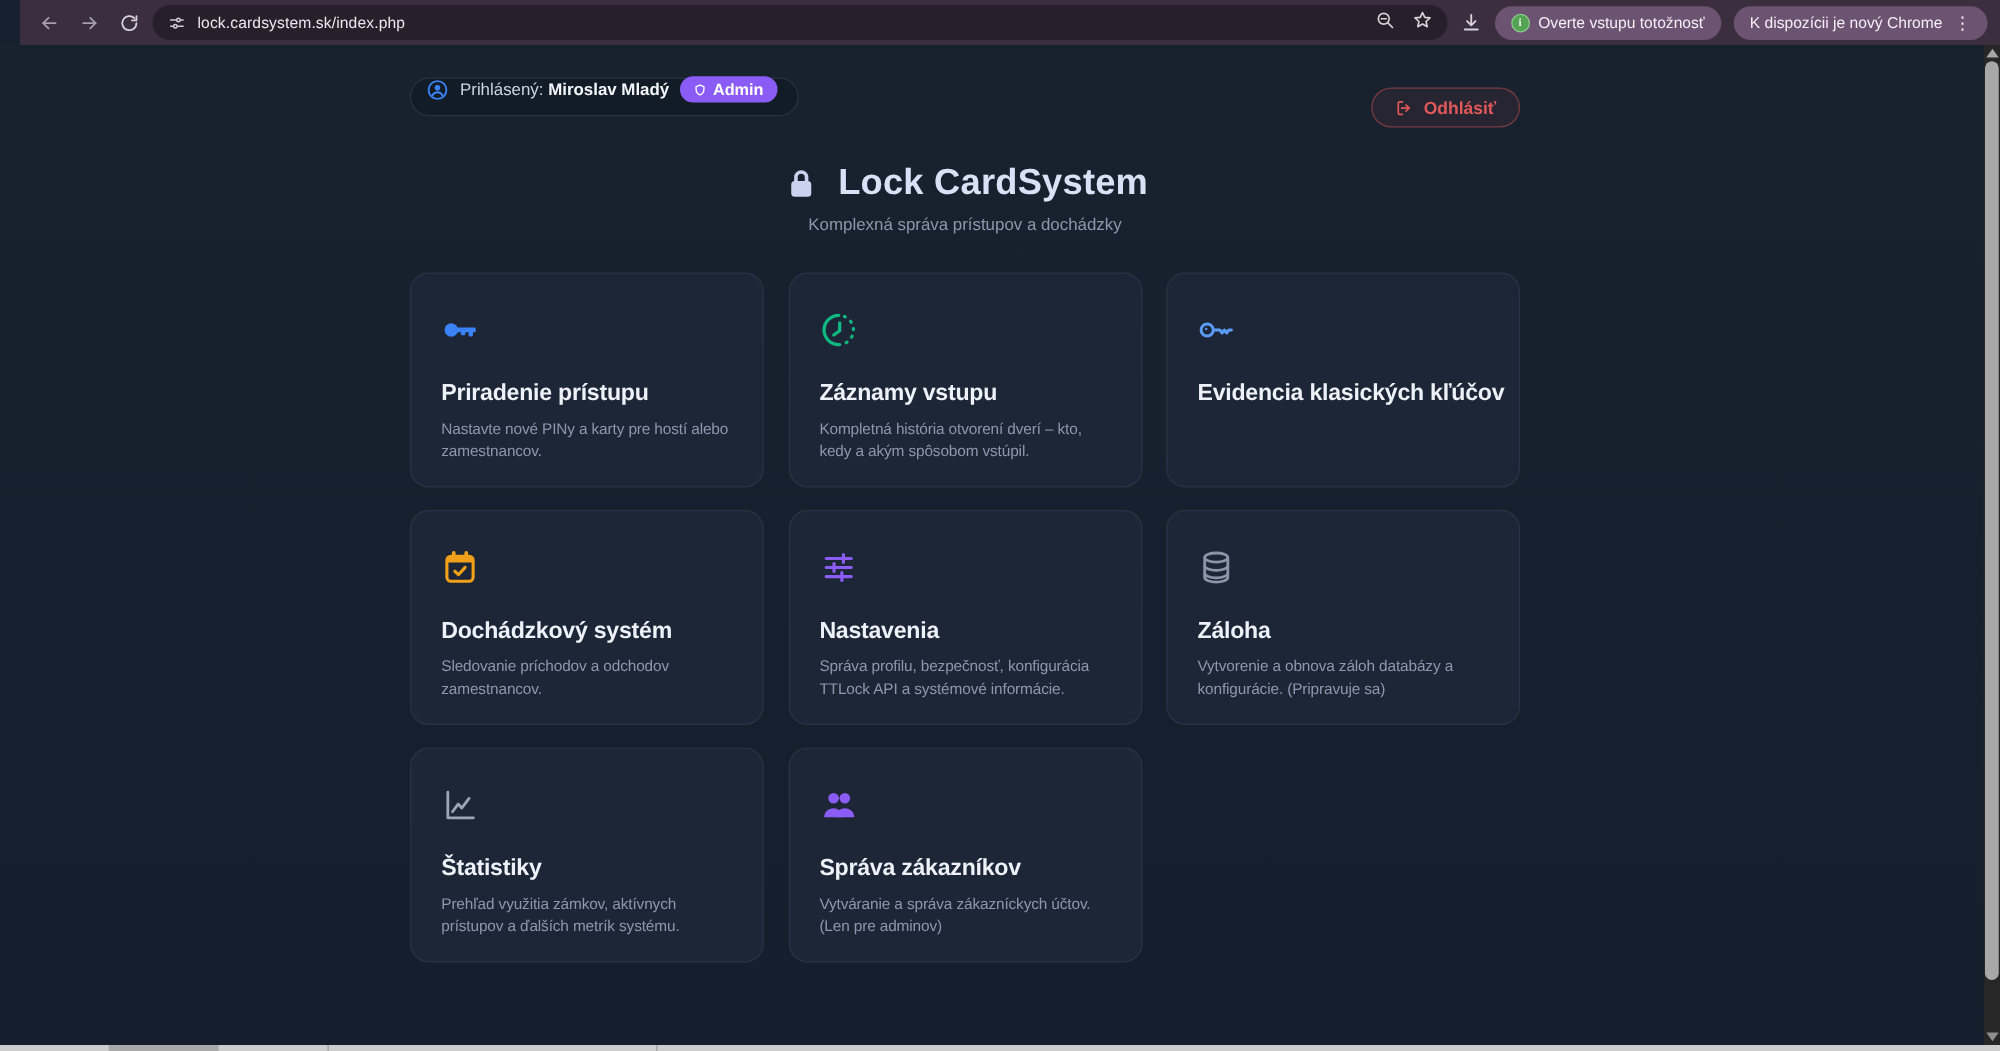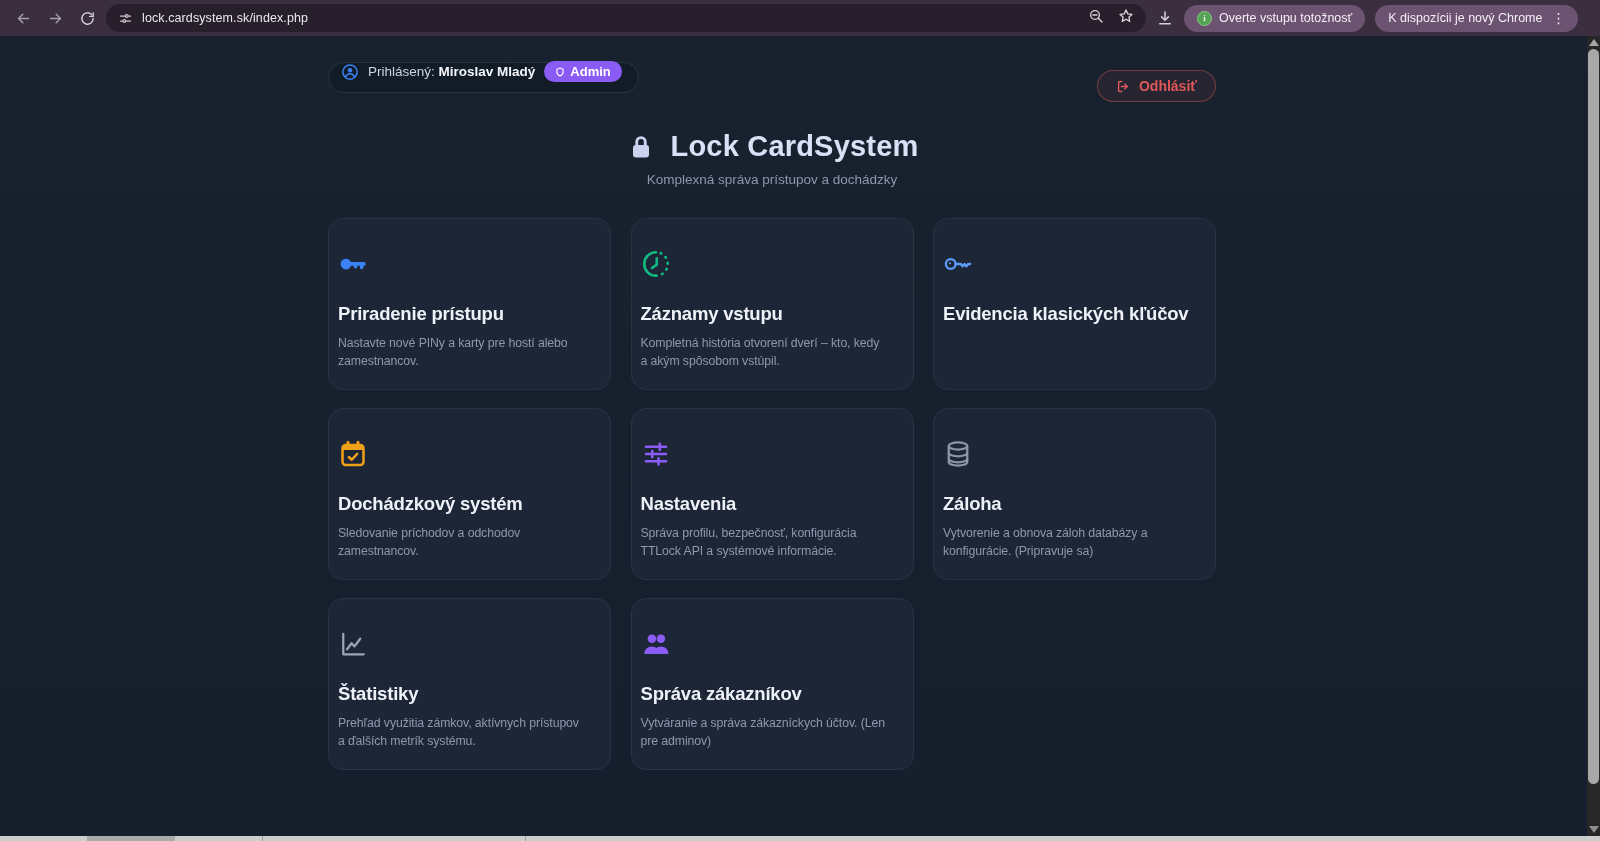--- a/index.html
+++ b/index.html
@@ -1,20 +1,20 @@
 <!DOCTYPE html>
 <html><head>
 <meta charset="utf-8">
 <style>
   * { margin:0; padding:0; box-sizing:border-box; }
   html,body { width:1600px; height:841px; overflow:hidden; background:#16202e;
               font-family:"Liberation Sans", sans-serif; }
 
   
-  .chrome { height:36px; background:#3b2e3f; display:flex; align-items:center; padding:0 10px; gap:6px; }
+  .chrome { height:36px; background:#3b2e3f; display:flex; align-items:center; padding:0 10px; gap:6px;margin-left:16px; }
   .nav-btn { width:26px; height:26px; border-radius:50%; display:flex; align-items:center; justify-content:center; color:#a89ead; flex:0 0 auto; }
   .nav-btn svg { width:17px; height:17px; }
   .nav-btn.reload { color:#d9d2dc; }
   .omnibox { flex:1 1 auto; height:28px; background:#281f2c; border-radius:14px; display:flex; align-items:center; padding:0 12px; gap:9px; max-width:1040px; }
   .omni-icon { color:#cfc7d3; display:flex; }
   .omni-icon svg { width:15px; height:15px; }
   .url-text { color:#ece7ee; font-size:12.5px; letter-spacing:.1px; }
   .omni-right { margin-left:auto; display:flex; align-items:center; gap:14px; color:#d9d2dc; }
   .omni-right svg { width:16px; height:16px; }
   .chrome-right { display:flex; align-items:center; gap:10px; margin-left:4px; }
@@ -45,21 +45,21 @@
   .logout-btn svg { width:15px; height:15px; }
 
   .hero { text-align:center; margin-top:28px; }
   .hero-title-row { display:flex; align-items:center; justify-content:center; gap:15px; }
   .hero-lock { color:#c9d3f0; display:flex; }
   .hero-lock svg { width:30px; height:30px; }
   .hero-title { font-size:29px; font-weight:bold; color:#d9e1f6; letter-spacing:.2px; }
   .hero-sub { margin-top:9px; font-size:13.5px; color:#8d97ac; }
 
   .grid { margin-top:31px; display:grid; grid-template-columns:repeat(3,283px); gap:18px 19.5px; }
-  .card { height:172px; background:#1c2636; border:1px solid #283347; border-radius:15px; padding:30px 24px 0 9px; cursor:pointer; }
+  .card { height:172px; background:#1c2636; border:1px solid #283347; border-radius:15px; padding:30px 24px 0 24px; cursor:pointer; }
   .card-icon { display:flex; width:30px; height:30px; }
   .card-icon svg { width:30px; height:30px; }
   .card-title { margin-top:24px; font-size:18.5px; font-weight:bold; color:#eef1f7; letter-spacing:-.2px; white-space:nowrap; }
   .card-desc { margin-top:9px; font-size:12.3px; line-height:18px; color:#8c98ad; letter-spacing:-.1px; }
 
   .footer { position:absolute; left:328px; width:888px; bottom:6px; text-align:center;
             color:#6e7b90; font-size:12.5px; display:flex; align-items:center; justify-content:center; gap:8px; }
   .footer svg { width:14px; height:14px; }
 
   

